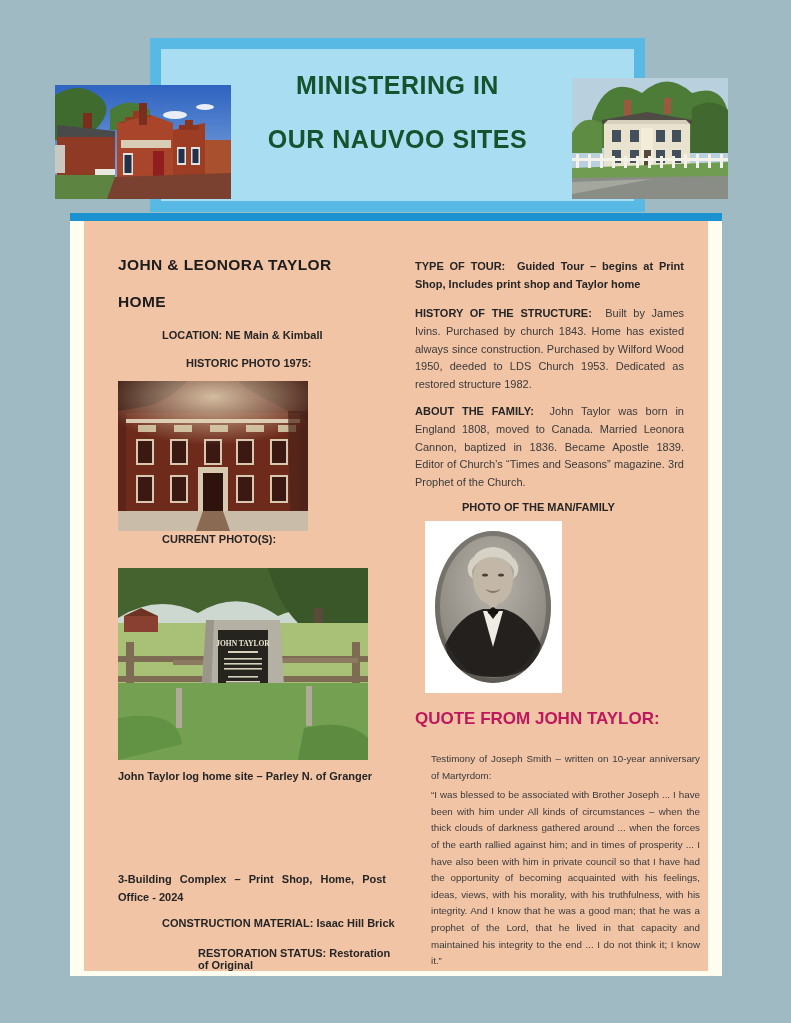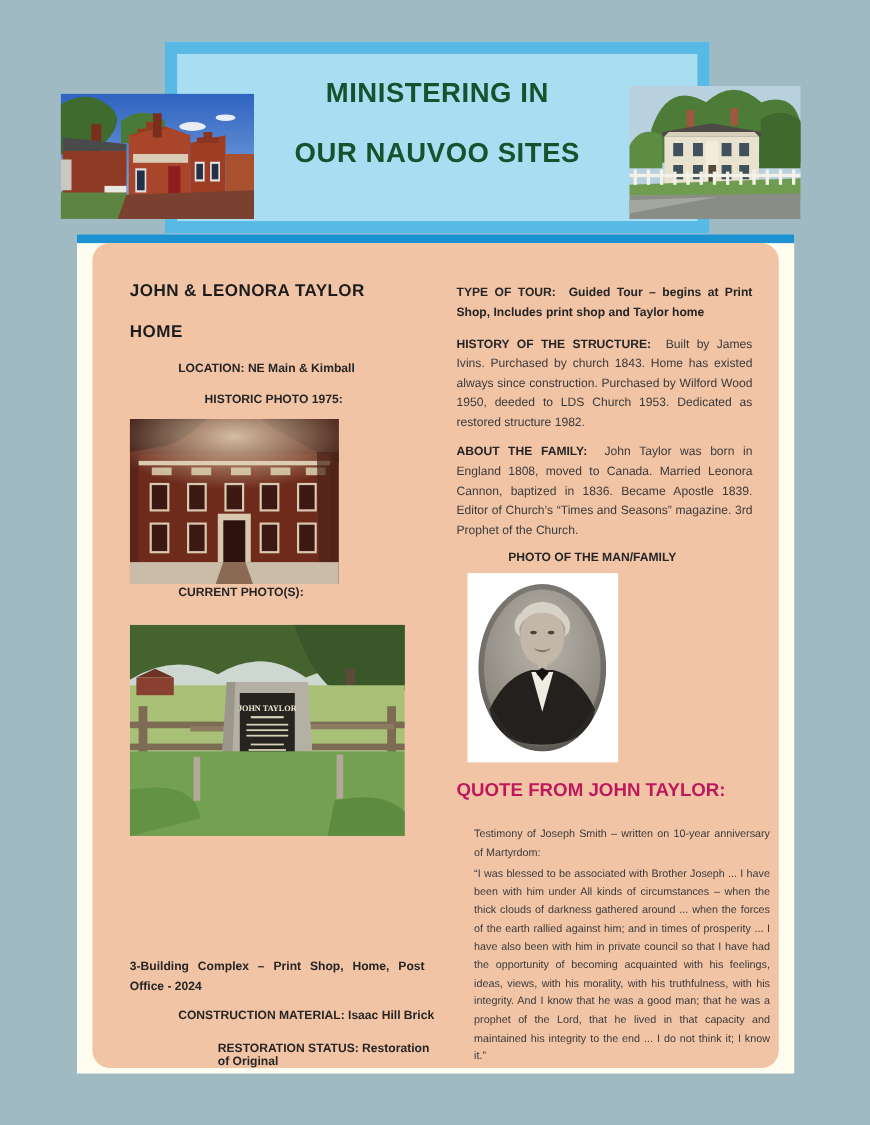--- a/index.html
+++ b/index.html
@@ -37,21 +37,20 @@
   .photo-right{left:572px;top:78px;width:156px;height:121px;}
   .content-box{
     position:absolute;left:70px;top:213px;width:652px;height:763px;
     background:var(--content-frame);
     border-top:8px solid var(--content-top-border);
     padding:0 14px 5px 14px;
   }
   .content-inner{
     position:relative;width:100%;height:100%;
     background:var(--content-bg);
-    border-radius:16px;
   }
   .abs{position:absolute;}
   .col-left{left:34px;top:0;width:280px;height:100%;}
   .col-right{left:331px;top:0;width:269px;height:100%;}
 
   .page-title{font-size:15.5px;font-weight:bold;letter-spacing:.4px;color:#1c1c1c;}
   .label-bold{font-size:11px;font-weight:bold;color:#252525;margin-left:44px;}
   .body-par{font-size:11px;line-height:1.62;text-align:justify;color:var(--text-body);margin:0;}
   .body-par b{color:#252525;}
   .small-par{font-size:9.8px;line-height:1.7;text-align:justify;color:var(--text-body);margin:16px;}
@@ -253,20 +252,21 @@
           <path d="M70,150 L180,150 L186,176 L64,176 Z" fill="#a8a296"></path>
           <path d="M78,150 L172,150 Q170,158 125,158 Q80,158 78,150 Z" fill="#8f5a42"></path>
           <rect x="0" y="115" width="250" height="77" fill="#74a051"></rect>
           <path d="M0,150 Q60,140 64,176 L0,192 Z" fill="#629244"></path>
           <path d="M186,160 Q230,150 250,170 L250,192 L180,192 Z" fill="#5d8c40"></path>
           <rect x="58" y="120" width="6" height="40" fill="#b2aa98"></rect>
           <rect x="188" y="118" width="6" height="40" fill="#b2aa98"></rect>
         </svg>
       </div>
 
+      <div class="abs caption" style="top:549px;left:0;width:272px;">John Taylor log home site – Parley N. of Granger</div>
 
       <p class="abs body-par" style="top:650px;left:0;width:268px;font-weight:bold;color:#252525;">3-Building Complex – Print Shop, Home, Post Office - 2024</p>
       <div class="abs label-bold" style="top:696px;left:0;">CONSTRUCTION MATERIAL: Isaac Hill Brick</div>
       <div class="abs label-bold" style="top:726px;left:0;padding-left:36px;">RESTORATION STATUS:  Restoration of Original</div>
     </div>
 
     <div class="abs col-right">
       <p class="abs body-par" style="top:37px;left:0;width:269px;font-weight:bold;color:#252525;"><span>TYPE OF TOUR:</span>&nbsp; <span>Guided Tour – begins at Print Shop, Includes print shop and Taylor home</span></p>
 
       <p class="abs body-par" style="top:84px;left:0;width:269px;"><b>HISTORY OF THE STRUCTURE:</b>&nbsp; <span>Built by James Ivins.  Purchased by church 1843.  Home has existed always since construction.  Purchased by Wilford Wood 1950, deeded to LDS Church 1953.  Dedicated as restored structure 1982.</span></p>

